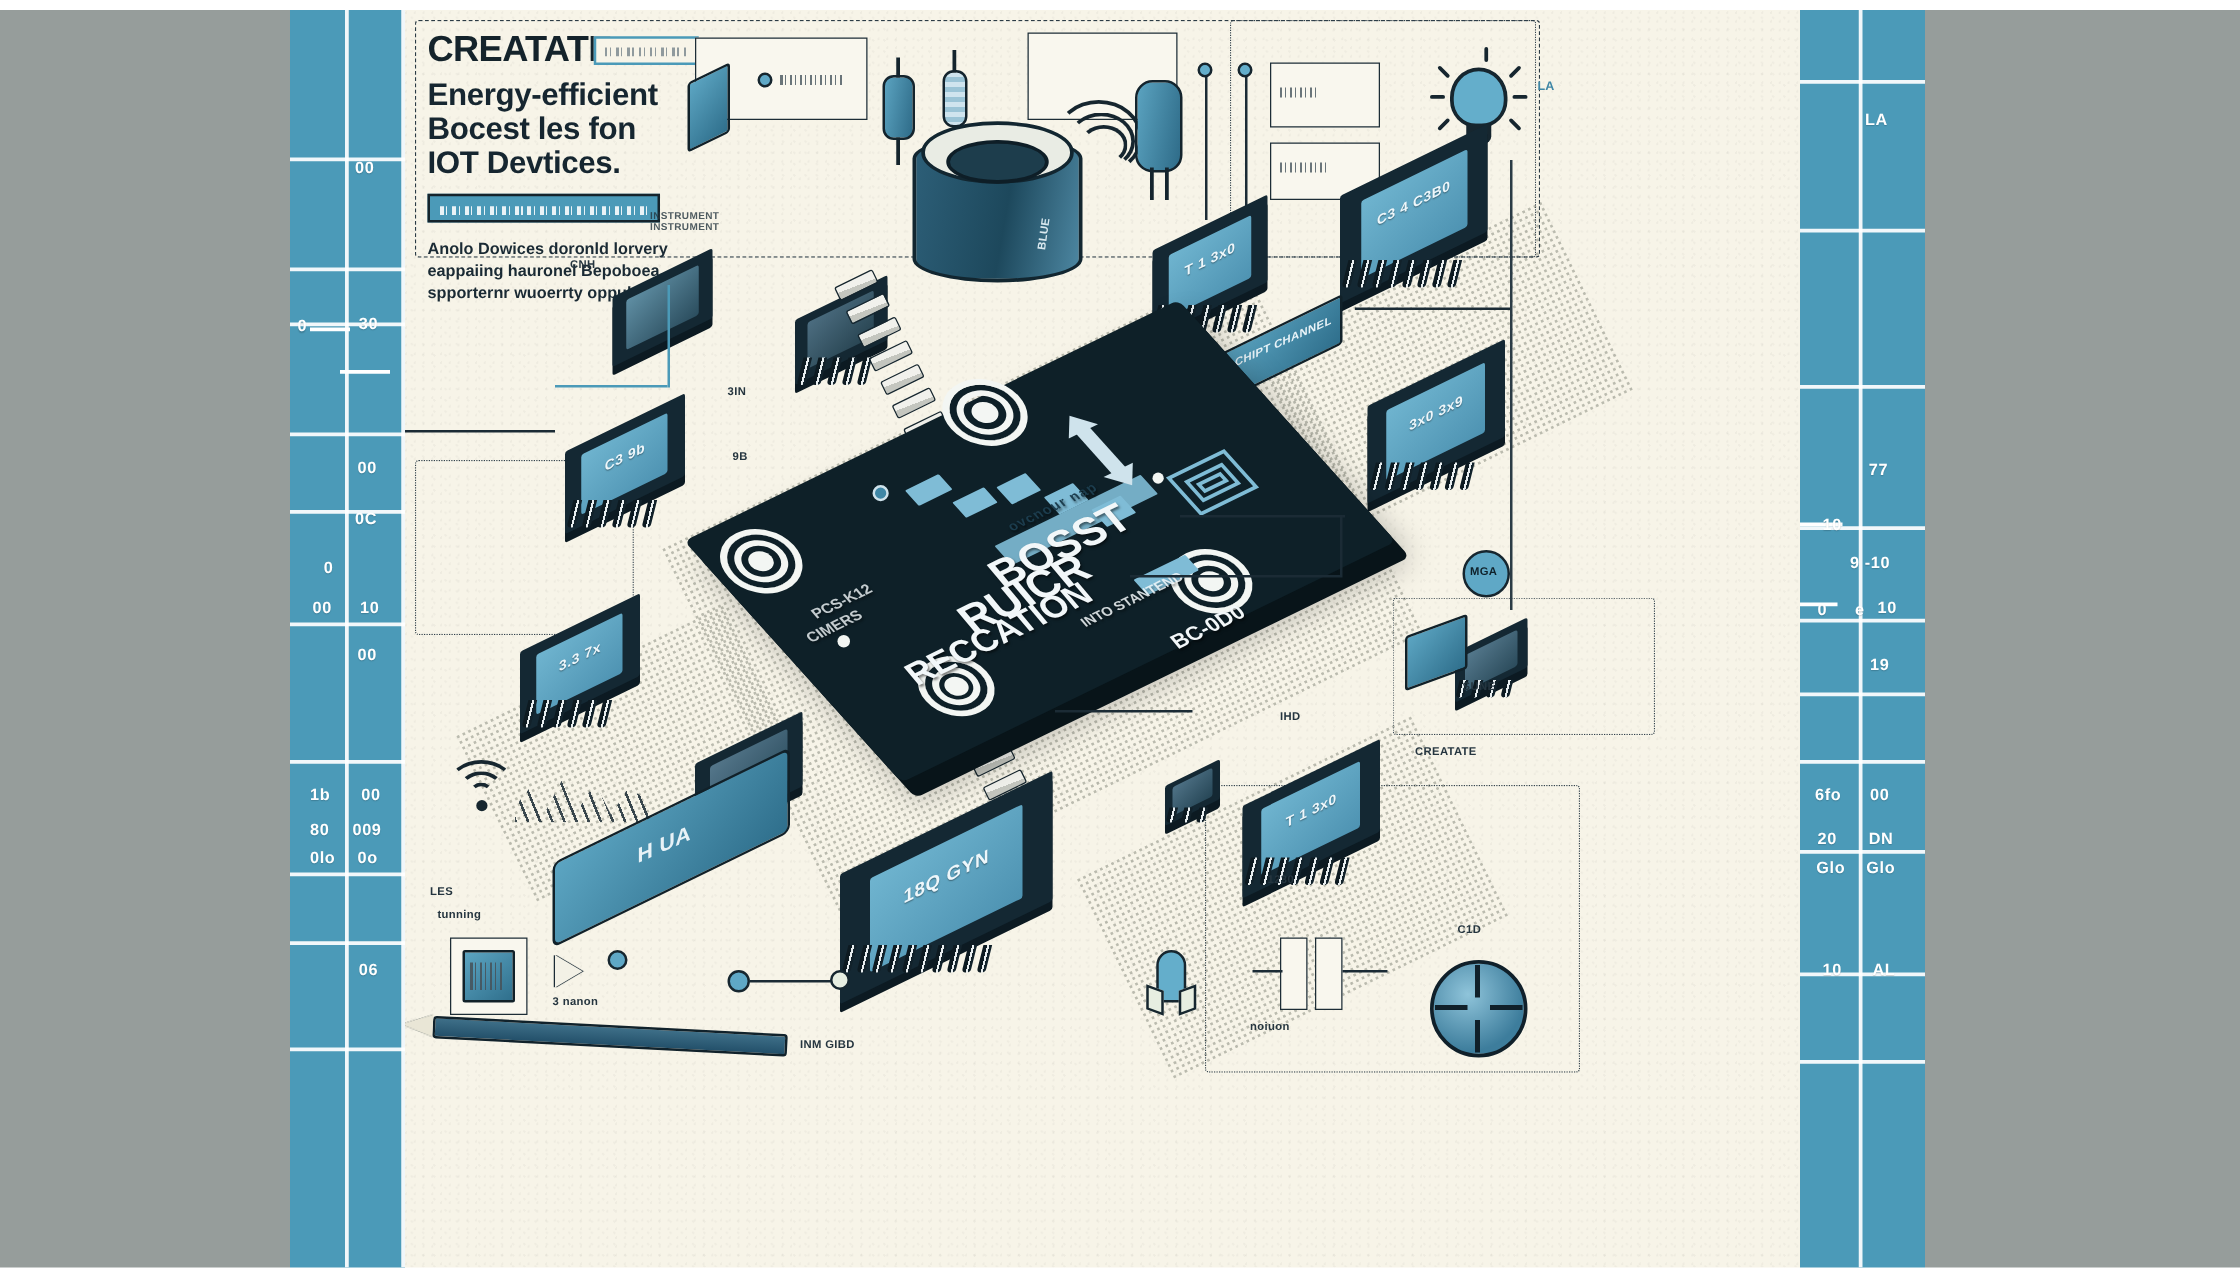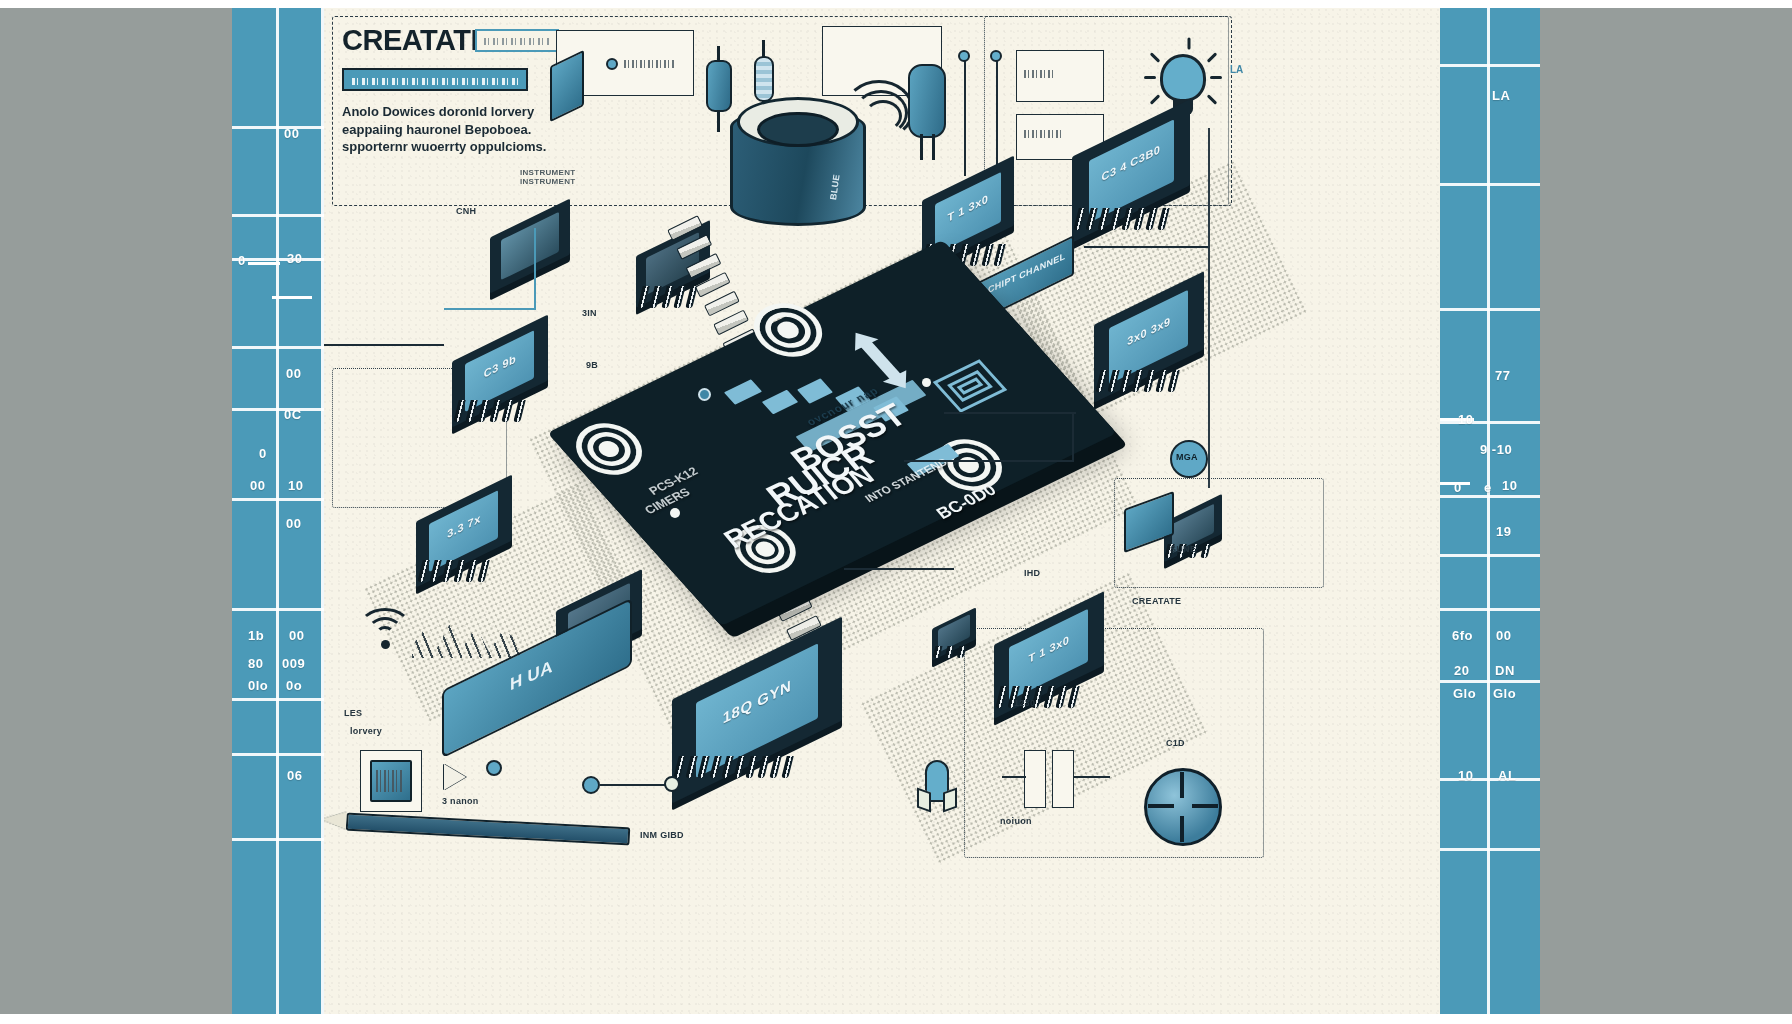--- a/index.html
+++ b/index.html
@@ -419,20 +419,21 @@
     <div class="hatch" style="left:250px;top:300px;width:520px;height:330px;transform:rotate(-26deg)"></div>
     <div class="hatch" style="left:60px;top:520px;width:240px;height:150px;transform:rotate(-26deg)"></div>
     <div class="hatch" style="left:700px;top:200px;width:260px;height:170px;transform:rotate(-26deg)"></div>
     <div class="hatch" style="left:560px;top:620px;width:300px;height:180px;transform:rotate(-26deg)"></div>
 
     <div class="header">
       <div class="kicker">CREATATE</div>
       <div class="chip-pill">
         <div class="scribble"></div>
       </div>
+      <div class="headline">Energy-efficient Bocest les fon IOT Devtices.</div>
       <div class="tagbar">
         <div class="scribble"></div>
       </div>
       <div class="body-copy">Anolo Dowices doronld lorvery eappaiing hauronel Bepoboea. spporternr wuoerrty oppulcioms.</div>
     </div>
 
     <div class="dashbox" style="left:8px;top:8px;width:900px;height:190px"></div>
     <div class="dotbox" style="left:660px;top:8px;width:245px;height:190px"></div>
     <div class="dotbox" style="left:8px;top:360px;width:175px;height:140px"></div>
     <div class="dotbox" style="left:640px;top:620px;width:300px;height:230px"></div>
@@ -757,21 +758,21 @@
       <div class="dot" style="left:118px;top:230px;width:10px;height:10px;background:#f3f6f3"></div>
       <div class="dot" style="left:146px;top:110px;width:13px;height:13px;background:#3f87a6;border:2px solid #cfe3ec"></div>
     </div>
 
     <div class="wifi" style="left:34px;top:600px;width:56px;height:40px">
       <span style="left:0;top:0;width:54px;height:42px"></span>
       <span style="left:9px;top:9px;width:36px;height:30px"></span>
       <span style="left:18px;top:18px;width:18px;height:16px"></span>
       <i style="position:absolute;left:23px;top:32px;width:9px;height:9px;background:#16262f;border-radius:50%;display:block"></i>
     </div>
-    <div class="smalltext" style="left:26px;top:718px">lorvery</div>
+    <div class="smalltext" style="left:26px;top:718px">tunning</div>
 
     <div style="position:absolute;left:88px;top:608px;width:110px;height:42px;
          background:repeating-linear-gradient(68deg,#1b2b35 0 2px,transparent 2px 9px);opacity:.85;
          clip-path:polygon(0 70%,12% 30%,22% 80%,34% 20%,46% 75%,58% 25%,70% 85%,82% 35%,100% 60%,100% 100%,0 100%)"></div>
 
     <div class="module" style="left:118px;top:636px;width:190px;height:68px;border-radius:6px"></div>
     <div class="smalltext" style="left:186px;top:658px;font-size:17px;color:#e7f2f7;transform:skewY(-24deg)">H UA</div>
 
     <div class="thinbox" style="left:36px;top:742px;width:62px;height:62px"></div>
     <div class="module" style="left:46px;top:752px;width:42px;height:42px;transform:none;border-radius:2px"></div>

